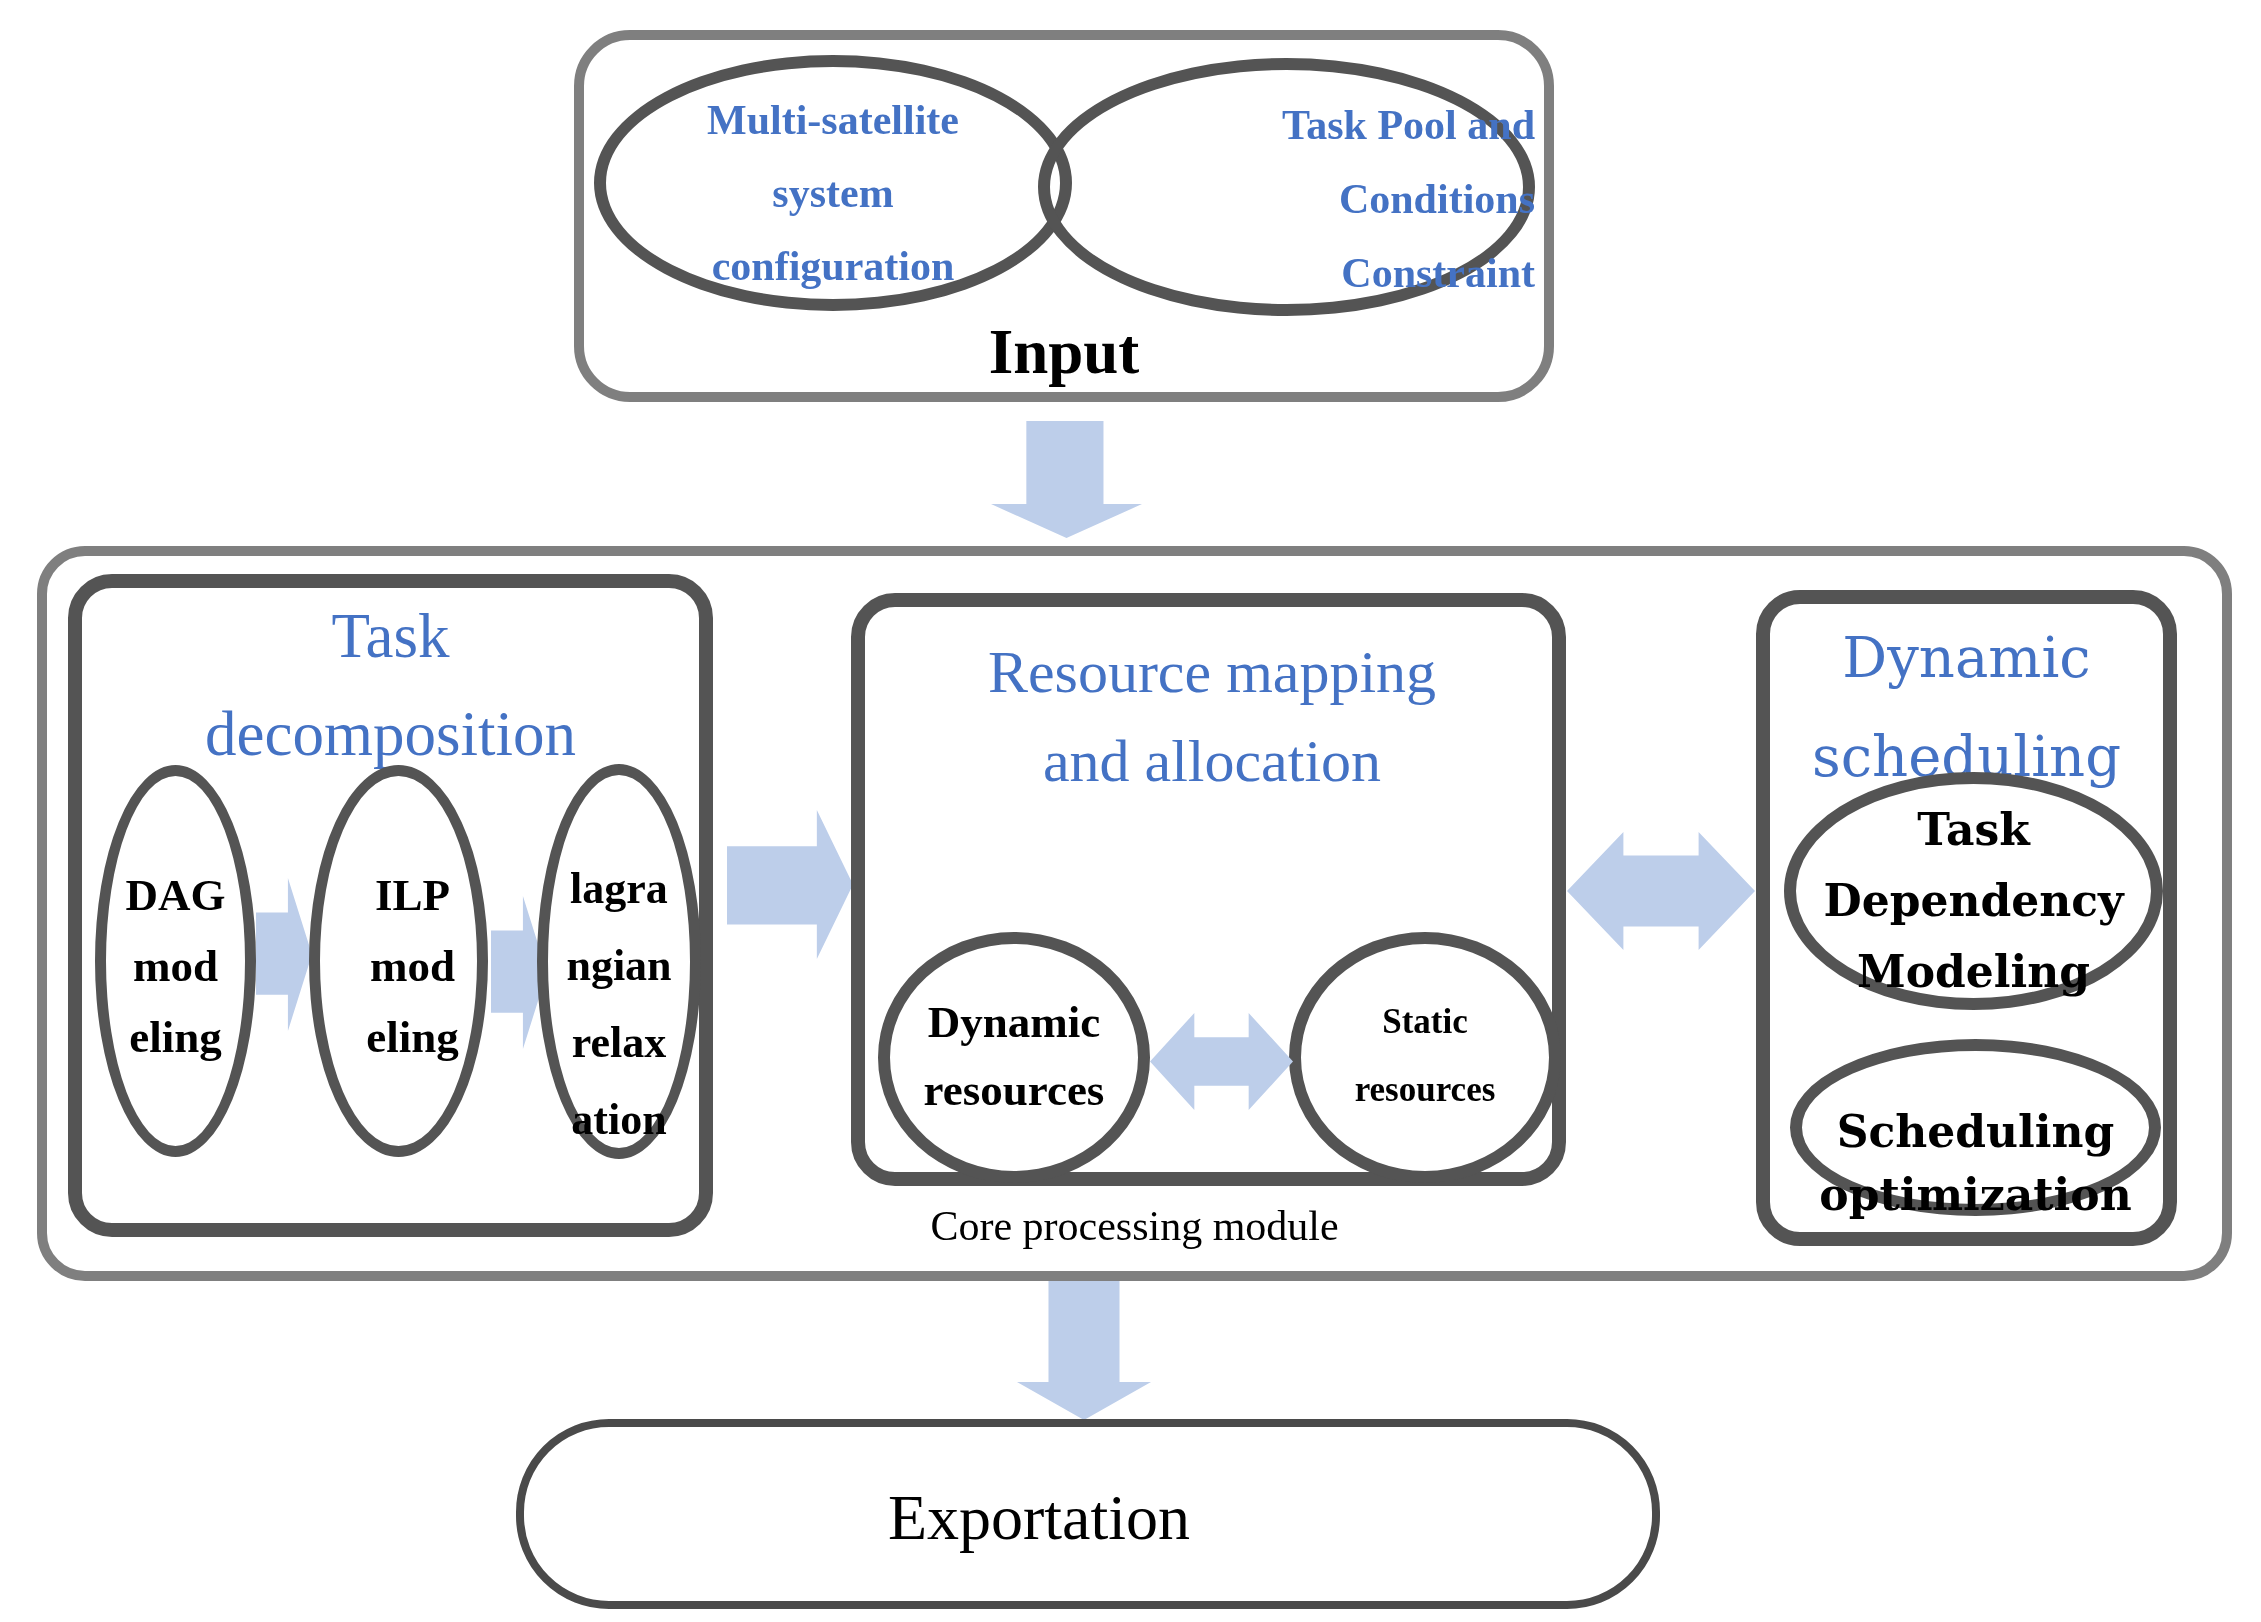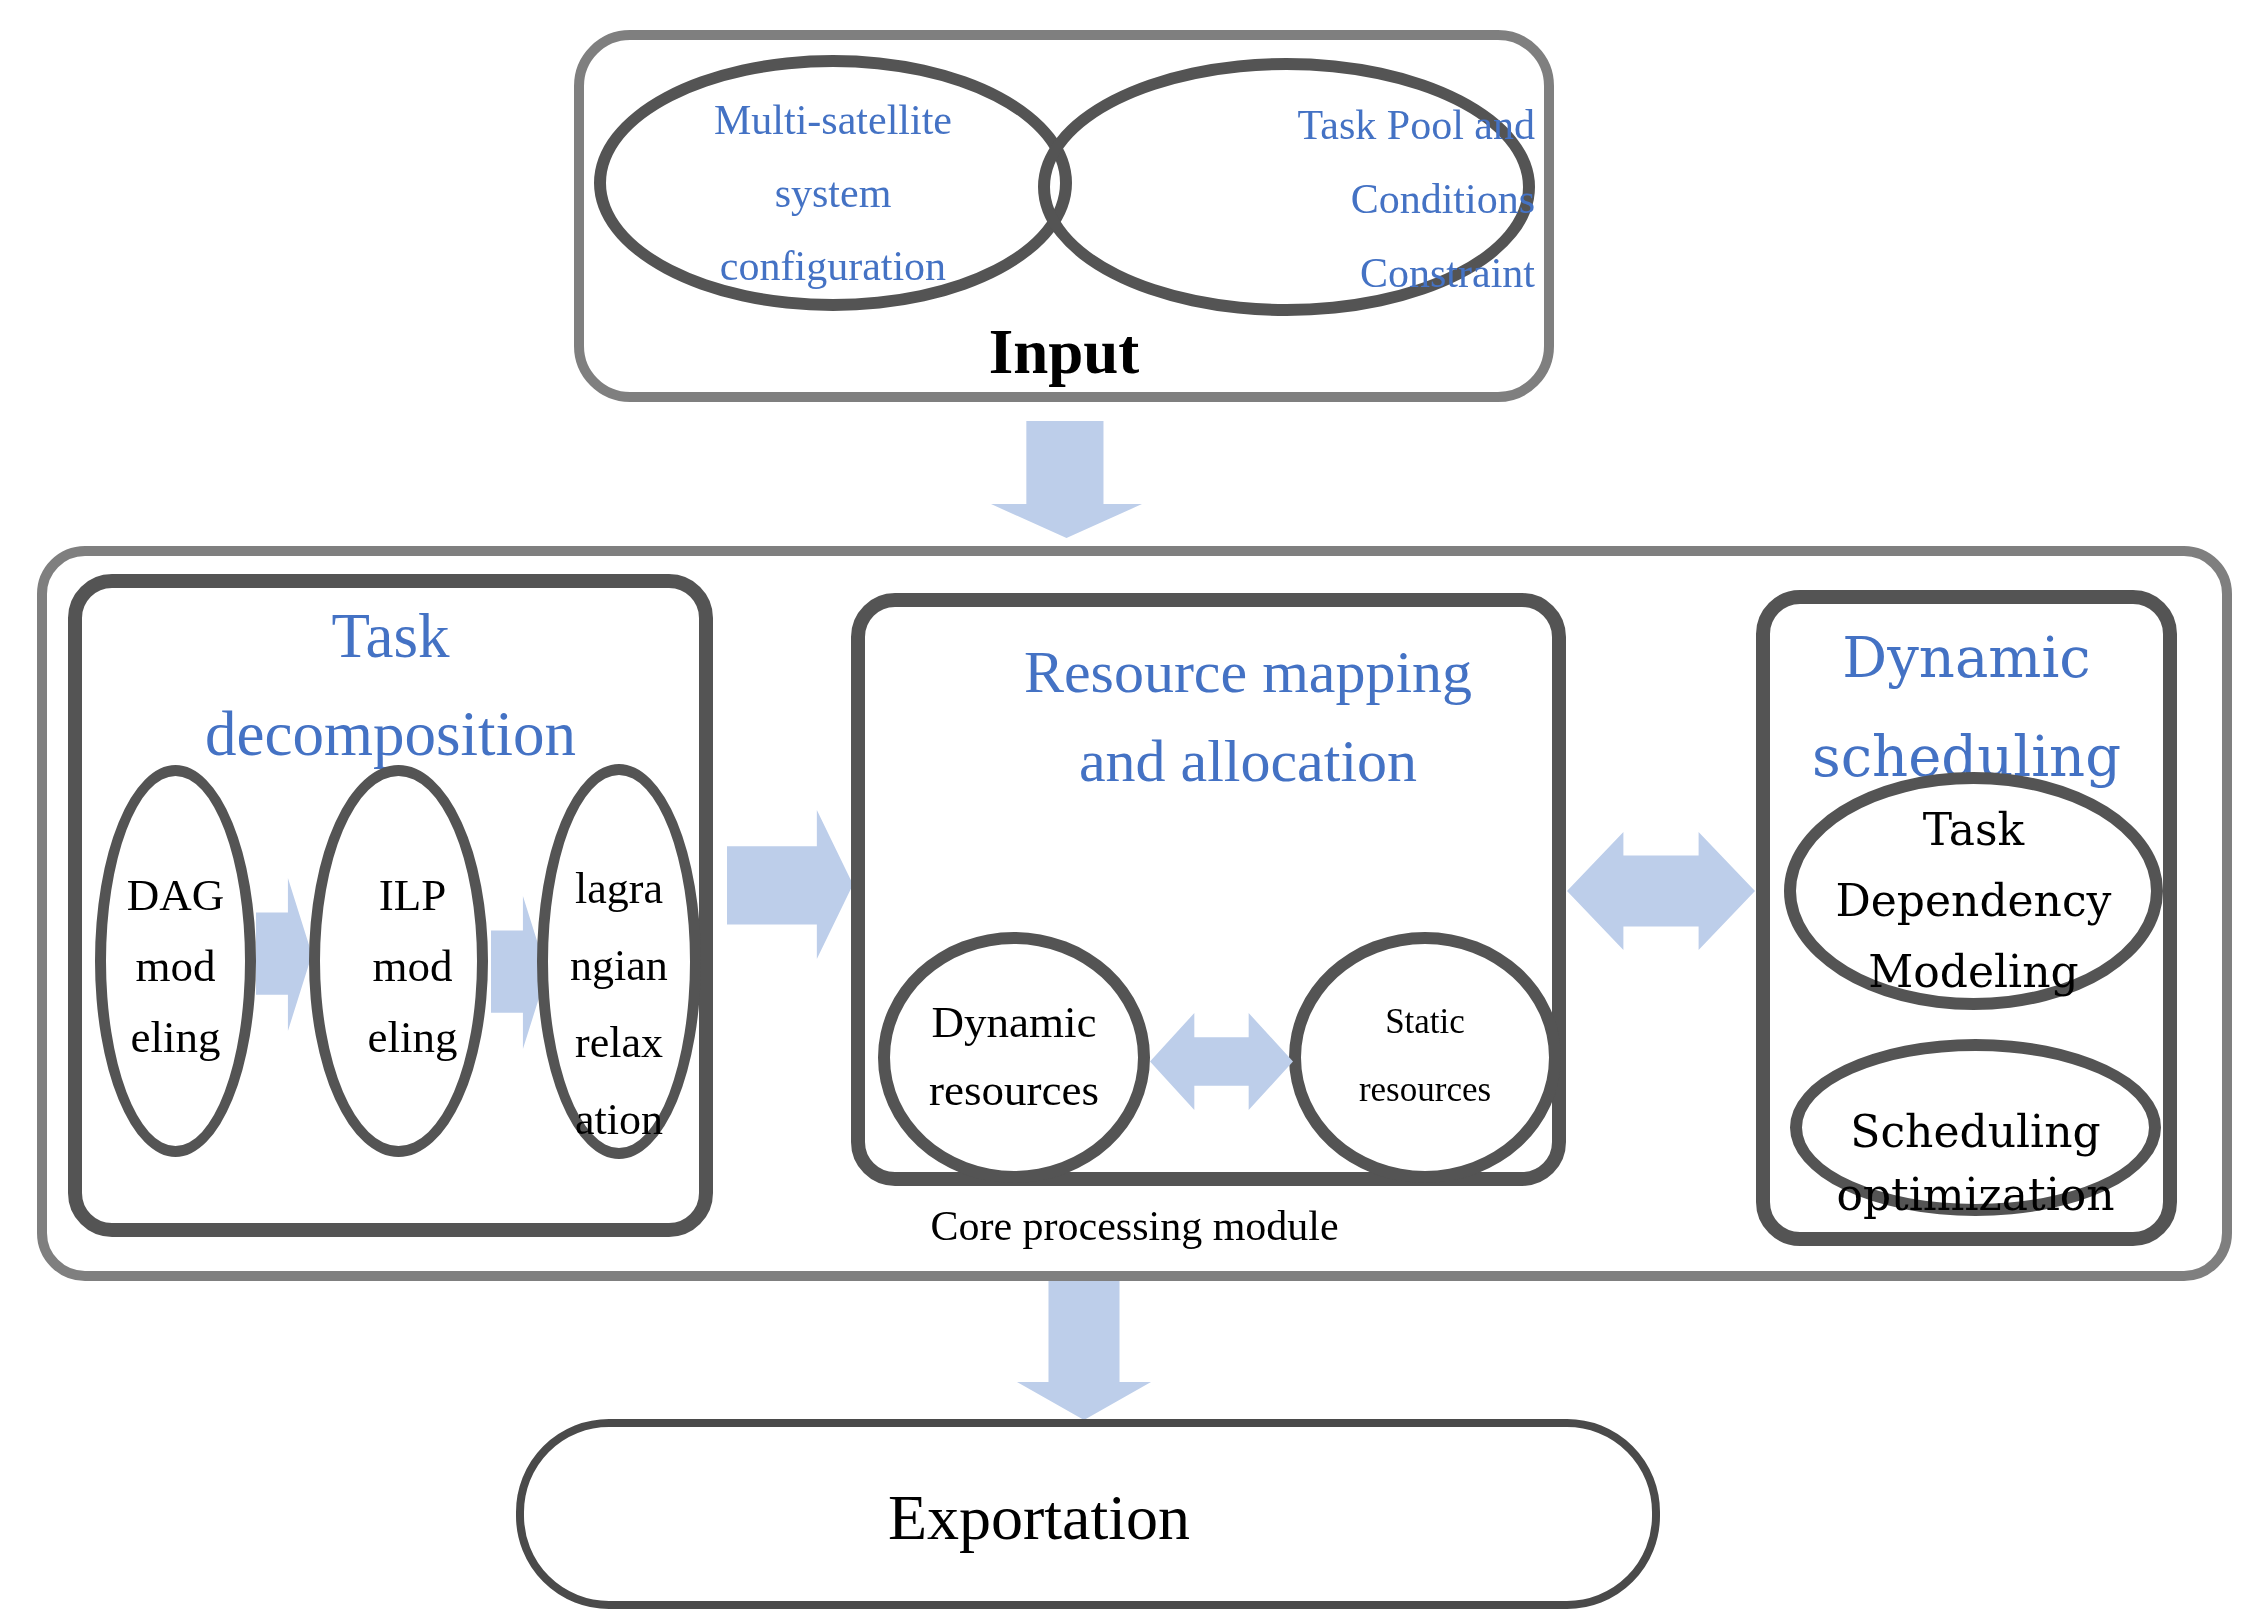--- a/index.html
+++ b/index.html
@@ -9,21 +9,21 @@
     --gray:#7F7F7F;
     --exp:#4A4A4A;
   }
   html,body{margin:0;padding:0;background:#fff;}
   .canvas{position:relative;width:2261px;height:1622px;background:#fff;overflow:hidden;
           font-family:"Liberation Serif",serif;}
   .rbox{position:absolute;box-sizing:border-box;}
   .ell{position:absolute;box-sizing:border-box;border-radius:50%;}
   .tl{position:absolute;text-align:center;color:#000;}
   .blue{color:var(--blue);}
-  .bold{font-weight:normal;}
+  .bold{font-weight:bold;}
   .bookman{font-family:"DejaVu Serif",serif;}
   .arrowshape{position:absolute;background:var(--arrow);}
   .ln{display:block;}
 </style>
 </head>
 <body>
 
 <div class="canvas">
 
   <div class="rbox" style="left:574px;top:30px;width:980px;height:372px;border:10.5px solid var(--gray);border-radius:56px;"></div>
@@ -82,21 +82,21 @@
     <span class="ln">ngian</span>
     <span class="ln">relax</span>
     <span class="ln">ation</span>
   </div>
 
   <div class="arrowshape" style="left:727px;top:810px;width:126px;height:149px;
               clip-path:polygon(0 24.3%,71.3% 24.3%,71.3% 0,100% 50%,71.3% 100%,71.3% 76.8%,0 76.8%);"></div>
 
   <div class="rbox" style="left:851px;top:593px;width:715px;height:593px;border:14.5px solid var(--dark);border-radius:44px;"></div>
 
-  <div class="tl blue" style="left:851px;top:628px;width:722px;font-size:60px;line-height:89px;padding-left:36px;">
+  <div class="tl blue" style="left:851px;top:628px;width:722px;font-size:60px;line-height:89px;">
     <span class="ln">Resource mapping</span>
     <span class="ln">and allocation</span>
   </div>
 
   <div class="ell" style="left:878px;top:932px;width:272px;height:251px;border:12px solid var(--dark);background:#fff;"></div>
   <div class="ell" style="left:1289px;top:932px;width:272px;height:251px;border:12px solid var(--dark);background:#fff;"></div>
 
   <div class="tl bold" style="left:878px;top:988px;width:272px;font-size:45px;line-height:68px;">
     <span class="ln">Dynamic</span>
     <span class="ln">resources</span>

